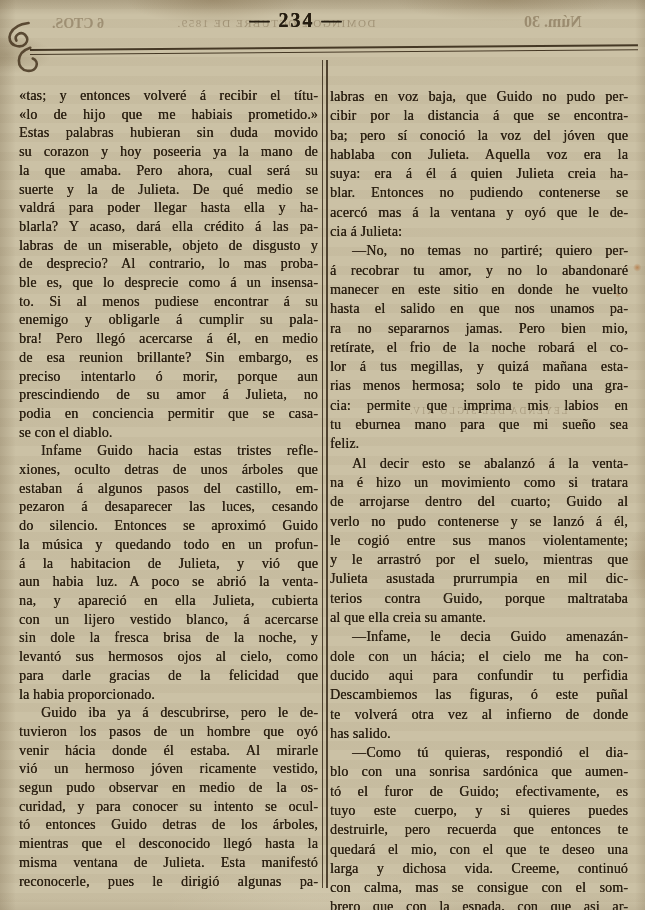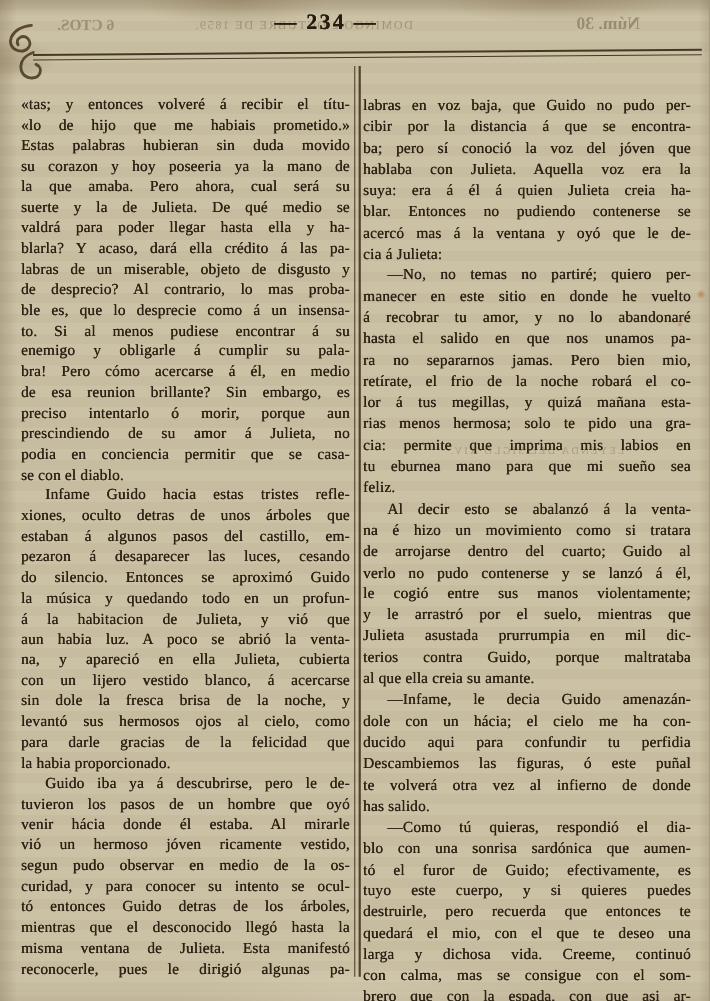--- a/index.html
+++ b/index.html
@@ -108,21 +108,21 @@
         <div class="ln">su corazon y hoy poseeria ya la mano de</div>
         <div class="ln">la que amaba. Pero ahora, cual será su</div>
         <div class="ln">suerte y la de Julieta. De qué medio se</div>
         <div class="ln">valdrá para poder llegar hasta ella y ha-</div>
         <div class="ln">blarla? Y acaso, dará ella crédito á las pa-</div>
         <div class="ln">labras de un miserable, objeto de disgusto y</div>
         <div class="ln">de desprecio? Al contrario, lo mas proba-</div>
         <div class="ln">ble es, que lo desprecie como á un insensa-</div>
         <div class="ln">to. Si al menos pudiese encontrar á su</div>
         <div class="ln">enemigo y obligarle á cumplir su pala-</div>
-        <div class="ln">bra! Pero cómo acercarse á él, en medio</div>
+        <div class="ln">bra! Pero llegó acercarse á él, en medio</div>
         <div class="ln">de esa reunion brillante? Sin embargo, es</div>
         <div class="ln">preciso intentarlo ó morir, porque aun</div>
         <div class="ln">prescindiendo de su amor á Julieta, no</div>
         <div class="ln">podia en conciencia permitir que se casa-</div>
         <div class="ln end">se con el diablo.</div>
       </div>
       <div class="para">
         <div class="ln ind">Infame Guido hacia estas tristes refle-</div>
         <div class="ln">xiones, oculto detras de unos árboles que</div>
         <div class="ln">estaban á algunos pasos del castillo, em-</div>
@@ -157,22 +157,22 @@
         <div class="ln">cibir por la distancia á que se encontra-</div>
         <div class="ln">ba; pero sí conoció la voz del jóven que</div>
         <div class="ln">hablaba con Julieta. Aquella voz era la</div>
         <div class="ln">suya: era á él á quien Julieta creia ha-</div>
         <div class="ln">blar. Entonces no pudiendo contenerse se</div>
         <div class="ln">acercó mas á la ventana y oyó que le de-</div>
         <div class="ln end">cia á Julieta:</div>
       </div>
       <div class="para">
         <div class="ln ind">—No, no temas no partiré; quiero per-</div>
+        <div class="ln">á recobrar tu amor, y no lo abandonaré</div>
         <div class="ln">manecer en este sitio en donde he vuelto</div>
-        <div class="ln">á recobrar tu amor, y no lo abandonaré</div>
         <div class="ln">hasta el salido en que nos unamos pa-</div>
         <div class="ln">ra no separarnos jamas. Pero bien mio,</div>
         <div class="ln">retírate, el frio de la noche robará el co-</div>
         <div class="ln">lor á tus megillas, y quizá mañana esta-</div>
         <div class="ln">rias menos hermosa; solo te pido una gra-</div>
         <div class="ln">cia: permite que imprima mis labios en</div>
         <div class="ln">tu eburnea mano para que mi sueño sea</div>
         <div class="ln end">feliz.</div>
       </div>
       <div class="para">

